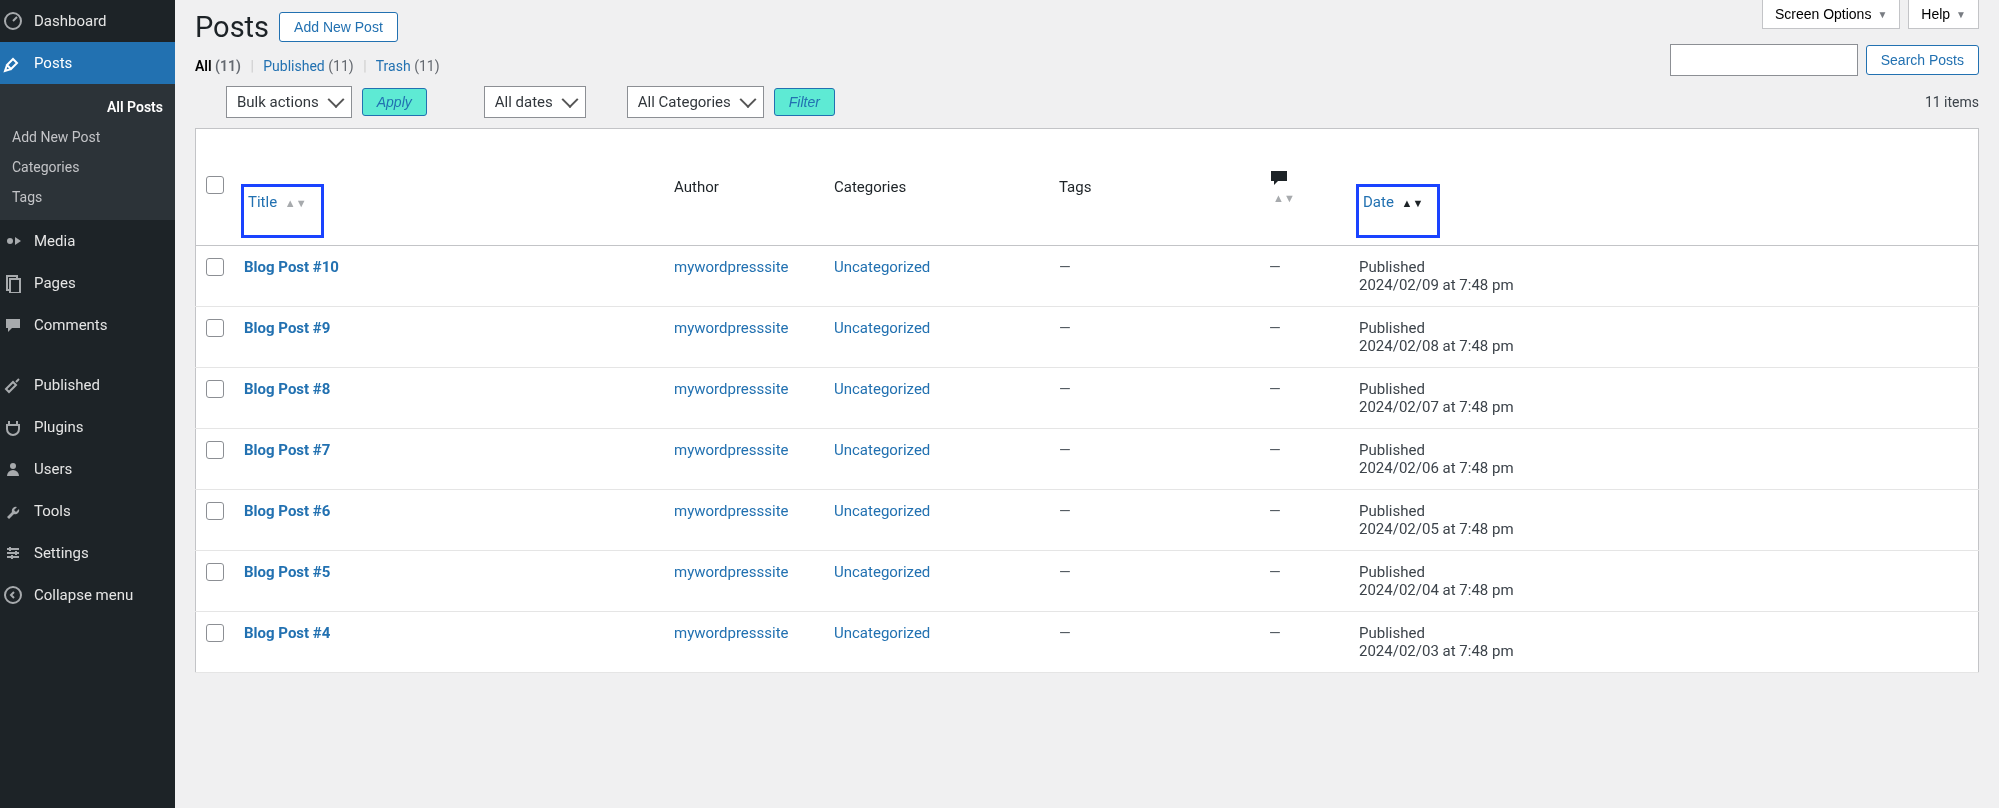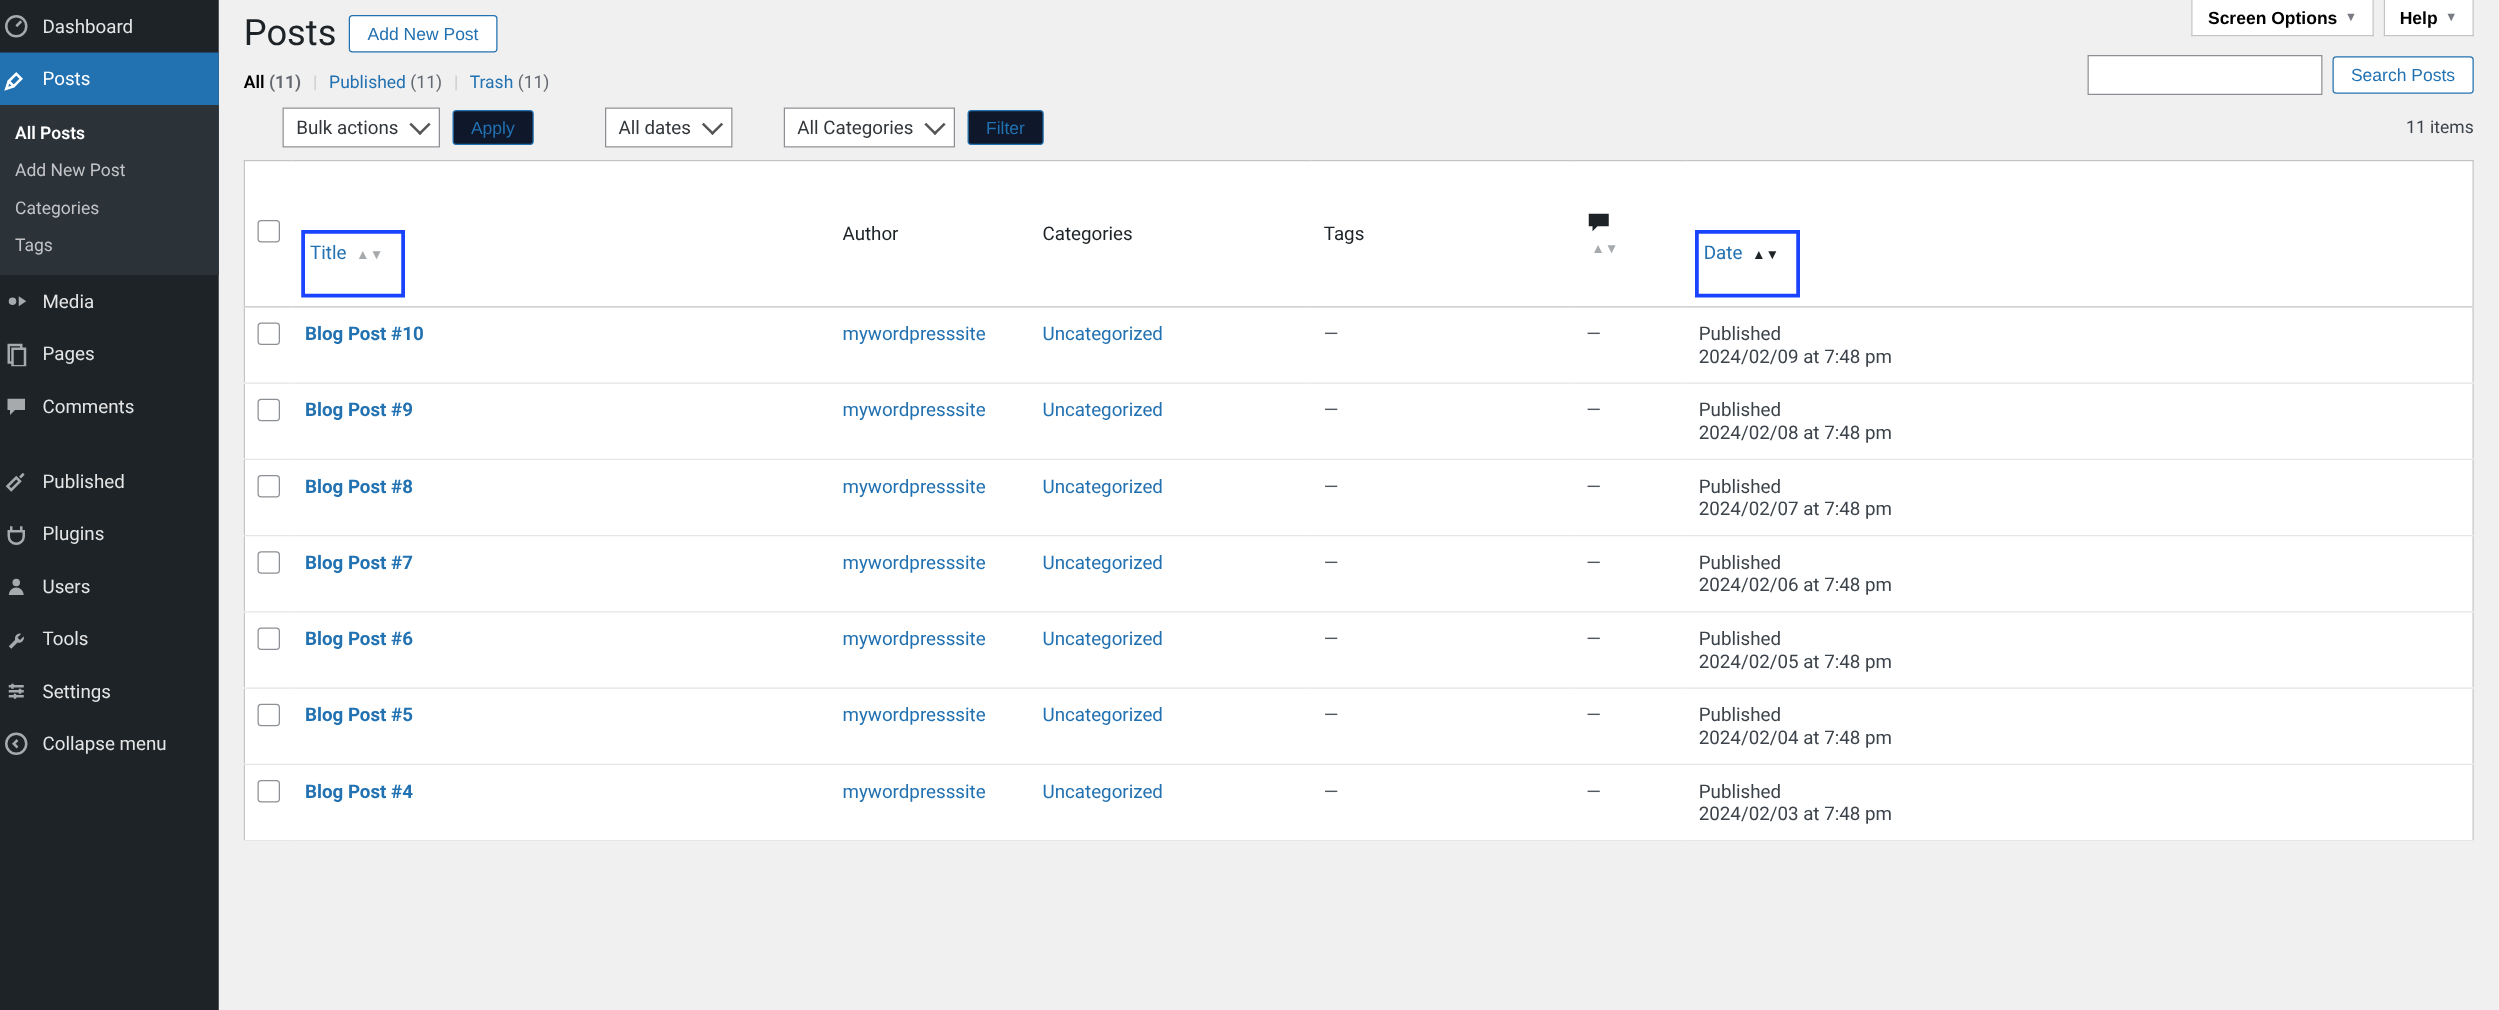--- a/index.html
+++ b/index.html
@@ -38,36 +38,35 @@
     content:"";
     position:absolute;
     right:-10px;
     top:50%;
     transform:translateY(-50%);
     border:10px solid transparent;
     border-right-color:#f0f0f1;
   }
   .submenu { background:#2c3338; padding: 8px 0; }
   .submenu-item { padding:7px 12px; color:#c3c4c7; font-size:14px; cursor:pointer; }
-  .submenu-item.current { color:#fff; font-weight:600; }
+  .submenu-item.current { color:#fff; font-weight:600;text-align:right; }
 
   
   .main { flex:1; padding: 0 20px; position:relative; }
   .top-right {
     position:absolute; top:0; right:20px; display:flex; gap:8px;
   }
   .panel-btn {
     border:1px solid #c3c4c7;
     background:#fff;
     padding:6px 12px;
     font-size:14px;
     display:flex; align-items:center; gap:6px;
     cursor:pointer;
     border-top:none;
-    font-weight:bold;
   }
   .tri { font-size:10px; color:#787c82; }
 
   .heading-row { display:flex; align-items:center; gap:10px; padding-top:10px; }
   .page-title { font-size:29px; font-weight:400; color:#1d2327; }
   .add-new {
     border:1px solid #2271b1; color:#2271b1; background:#fff;
     padding:6px 14px; font-size:14px; border-radius:3px; cursor:pointer;
   }
 
@@ -88,22 +87,22 @@
     display:inline-flex; align-items:center;margin-left:31px;
   }
   .select-wrap { position:relative; display:inline-block; }
   .select-wrap::after {
     content:""; position:absolute; right:10px; top:50%; transform:translateY(-50%);
     width:10px; height:10px; border-right:2px solid #555; border-bottom:2px solid #555;
     transform: translateY(-70%) rotate(45deg);
     pointer-events:none;
   }
   .action-btn {
-    border:1px solid #2271b1; color:#2271b1; background:#0f172a;
-    padding:5px 14px; font-size:14px; border-radius:3px; cursor:pointer;
+    border:1px solid #2271b1; color:#2271b1; background:#5eead4;
+    padding:5px 14px; font-size:14px; border-radius:3px; cursor:pointer;font-style:italic;
   }
   .items-count { margin-left:auto; font-size:14px; color:#3c434a; }
 
   
   table.wp-list { width:100%; border-collapse:collapse; margin-top:10px; border:1px solid #c3c4c7; background:#fff; }
   table.wp-list thead th { text-align:left; padding:10px 10px; font-weight:400; font-size:15px; color:#1d2327; border-bottom:1px solid #c3c4c7; }
   table.wp-list thead th.sortable a { color:#2271b1; text-decoration:none; }
   .sort-ind { color:#a7aaad; font-size:11px; margin-left:4px; }
   .sort-ind.active { color:#1d2327; }
   .hl { outline:3px solid #1a43ff; display:inline-block; padding:6px 14px 24px 4px;margin-top:48px; }

